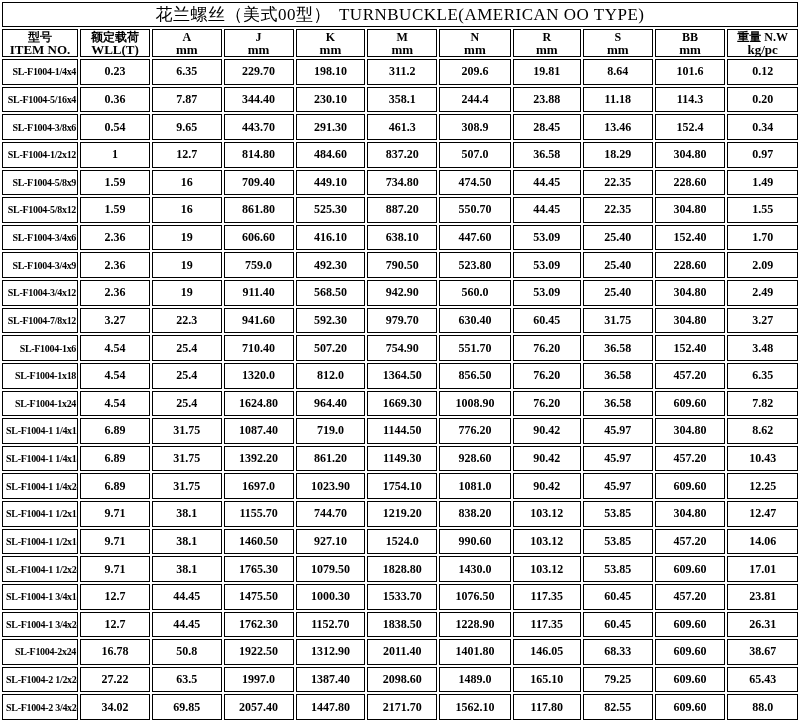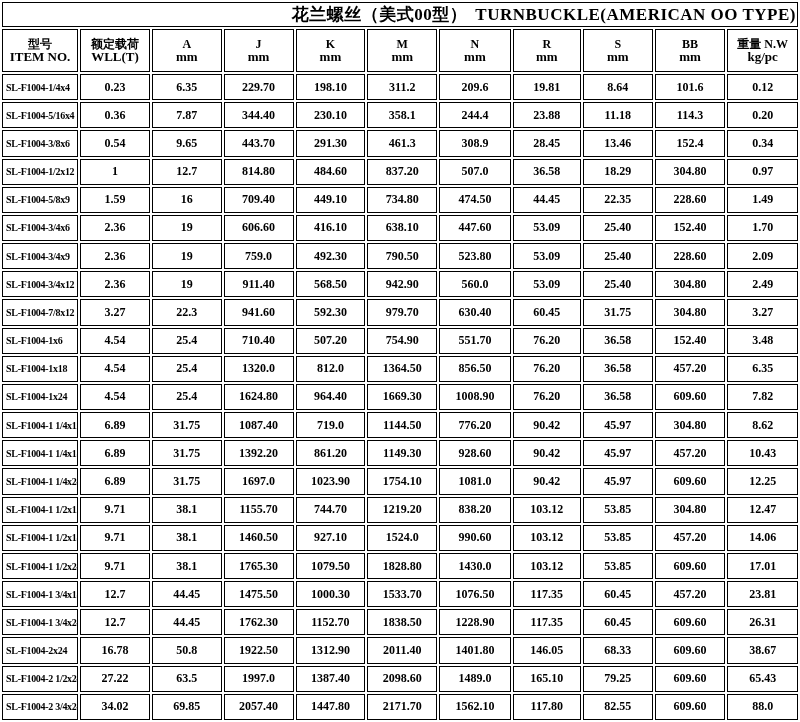--- a/index.html
+++ b/index.html
@@ -10,29 +10,29 @@
   }
   table.spec{
     width:800px;height:722px;border-collapse:separate;border-spacing:2px;
     table-layout:fixed;background:#fff;box-sizing:border-box;
   }
   th,td{
     border:1.6px solid #000;padding:0 1px;text-align:center;vertical-align:middle;
     background:#fff;overflow:hidden;white-space:nowrap;box-sizing:border-box;
   }
   .title-cell{
-    height:24px;font-size:17px;font-weight:bold;letter-spacing:.5px;text-align:right;
+    height:24px;font-size:17px;font-weight:normal;letter-spacing:.5px;
   }
   .title-cell .en{font-family:"Liberation Serif","DejaVu Serif",serif;margin-left:8px;}
-  thead th.colhead{height:43px;font-weight:bold;}
+  thead th.colhead{height:28px;font-weight:bold;}
   .colhead .l1{font-size:12px;line-height:13px;font-weight:bold;}
   .colhead .l2{font-size:13px;line-height:12px;font-weight:bold;}
   tbody td{font-size:12px;font-weight:bold;height:17px;line-height:17px;}
   tbody td.item-col{
-    text-align:left;padding-left:3px;font-size:10px;font-weight:bold;
+    text-align:right;padding-left:3px;font-size:10px;font-weight:bold;
     letter-spacing:-0.3px;
   }
 </style>
 </head>
 <body>
 
 <div class="page">
   <table class="spec">
     <colgroup id="colgroup">
         <col style="width: 9.8%;">
@@ -160,20 +160,33 @@
           <td>709.40</td>
           <td>449.10</td>
           <td>734.80</td>
           <td>474.50</td>
           <td>44.45</td>
           <td>22.35</td>
           <td>228.60</td>
           <td>1.49</td>
         </tr>
         <tr>
+          <td class="item-col">SL-F1004-5/8x12</td>
+          <td>1.59</td>
+          <td>16</td>
+          <td>861.80</td>
+          <td>525.30</td>
+          <td>887.20</td>
+          <td>550.70</td>
+          <td>44.45</td>
+          <td>22.35</td>
+          <td>304.80</td>
+          <td>1.55</td>
+        </tr>
+        <tr>
           <td class="item-col">SL-F1004-3/4x6</td>
           <td>2.36</td>
           <td>19</td>
           <td>606.60</td>
           <td>416.10</td>
           <td>638.10</td>
           <td>447.60</td>
           <td>53.09</td>
           <td>25.40</td>
           <td>152.40</td>

